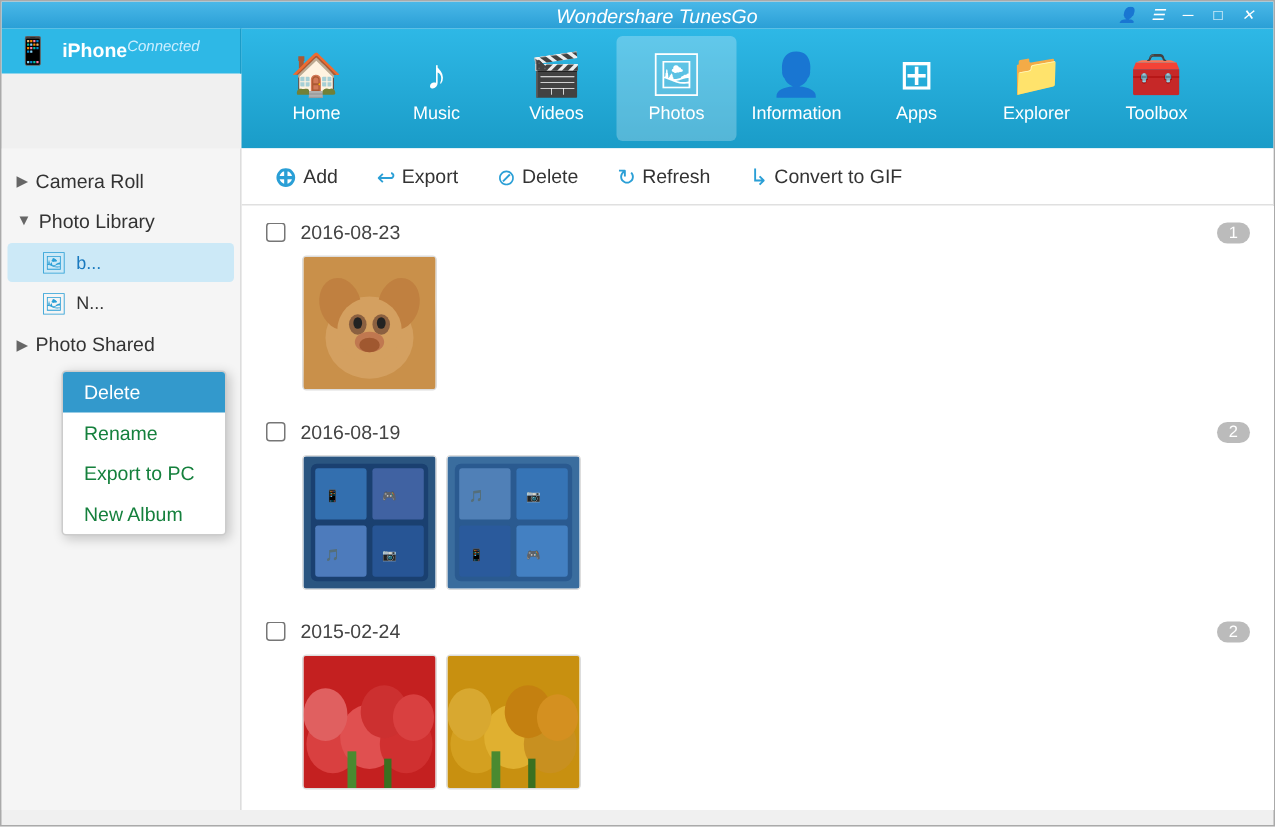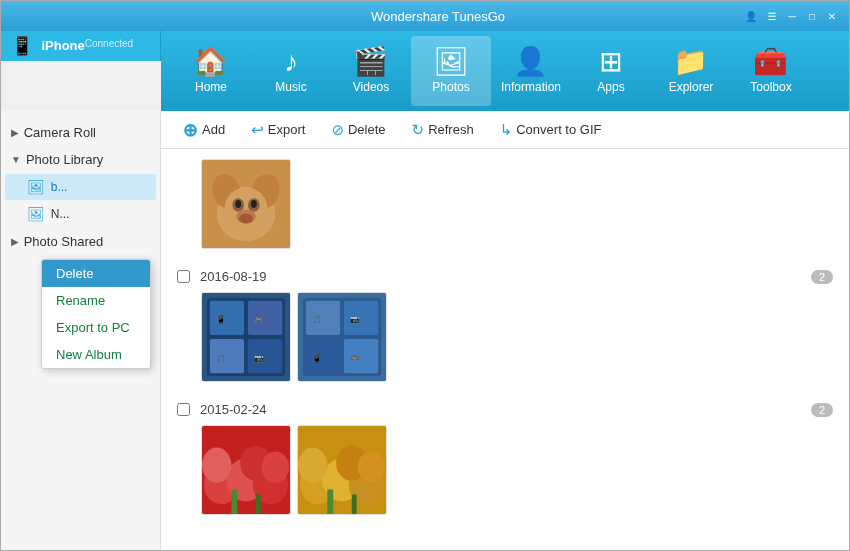--- a/index.html
+++ b/index.html
@@ -1,27 +1,28 @@
 <!DOCTYPE html>
 <html><head>
   <meta charset="utf-8">
   <style>
     * { box-sizing: border-box; margin: 0; padding: 0; font-family: Arial, sans-serif; }
     body { width: 850px; height: 551px; overflow: hidden; background: #f0f0f0; border: 1px solid #aaa; }
 
     
     .title-bar {
-      height: 30px;
+      height: 18px;
       background: linear-gradient(to bottom, #4ab8e8, #2a9fd6);
       display: flex;
       align-items: center;
       justify-content: space-between;
       padding: 0 10px;
       color: white;
       font-size: 13px;
+      font-style: italic;
     }
     .title-bar-title { flex: 1; text-align: center; }
     .title-bar-controls { display: flex; gap: 6px; }
     .title-bar-controls span {
       width: 14px; height: 14px; cursor: pointer; display: flex; align-items: center; justify-content: center; font-size: 10px; color: #fff;
     }
 
     
     .nav-bar {
       height: 80px;
@@ -202,21 +203,21 @@
       display: flex;
       align-items: center;
       padding: 0 10px;
       color: white;
       font-size: 12px;
       border-right: 1px solid #1a9cc8;
     }
     .iphone-icon { font-size: 18px; margin-right: 8px; }
     .iphone-text { display: flex; flex-direction: row; line-height: 1.2; }
     .iphone-name { font-size: 13px; font-weight: bold; }
-    .iphone-status { font-size: 10px; color: #cef; }
+    .iphone-status { font-size: 10px; color: #cef; font-style: italic; }
   </style>
 </head>
 <body>
 
 <div class="title-bar">
   <div style="width:120px"></div>
   <div class="title-bar-title">Wondershare TunesGo</div>
   <div class="title-bar-controls">
     <span>👤</span>
     <span>☰</span>
@@ -330,20 +331,25 @@
       </button>
       <button class="toolbar-btn">
         <span class="btn-icon">↳</span>
         <span>Convert to GIF</span>
       </button>
     </div>
 
     <div class="photos-area">
 
       <div class="date-section">
+        <div class="date-row">
+          <input type="checkbox" class="date-checkbox" style="">
+          <span class="date-label">2016-08-23</span>
+          <span class="date-count">1</span>
+        </div>
         <div class="photos-grid">
           <div class="photo-thumb dog" style="width:90px;height:90px;background:linear-gradient(160deg,#d4a050 0%,#c08030 30%,#e8b870 50%,#a06820 70%,#c4924e 100%);position:relative;overflow:hidden;">
 
             <svg width="90" height="90" viewBox="0 0 90 90">
               <rect width="90" height="90" fill="#c9904a"></rect>
               <ellipse cx="45" cy="55" rx="30" ry="28" fill="#d4a060"></ellipse>
               <ellipse cx="25" cy="32" rx="14" ry="18" fill="#c08040" transform="rotate(-15 25 32)"></ellipse>
               <ellipse cx="65" cy="32" rx="14" ry="18" fill="#c08040" transform="rotate(15 65 32)"></ellipse>
               <ellipse cx="45" cy="50" rx="22" ry="22" fill="#d4a060"></ellipse>
               <ellipse cx="37" cy="46" rx="6" ry="7" fill="#8b6040"></ellipse>

